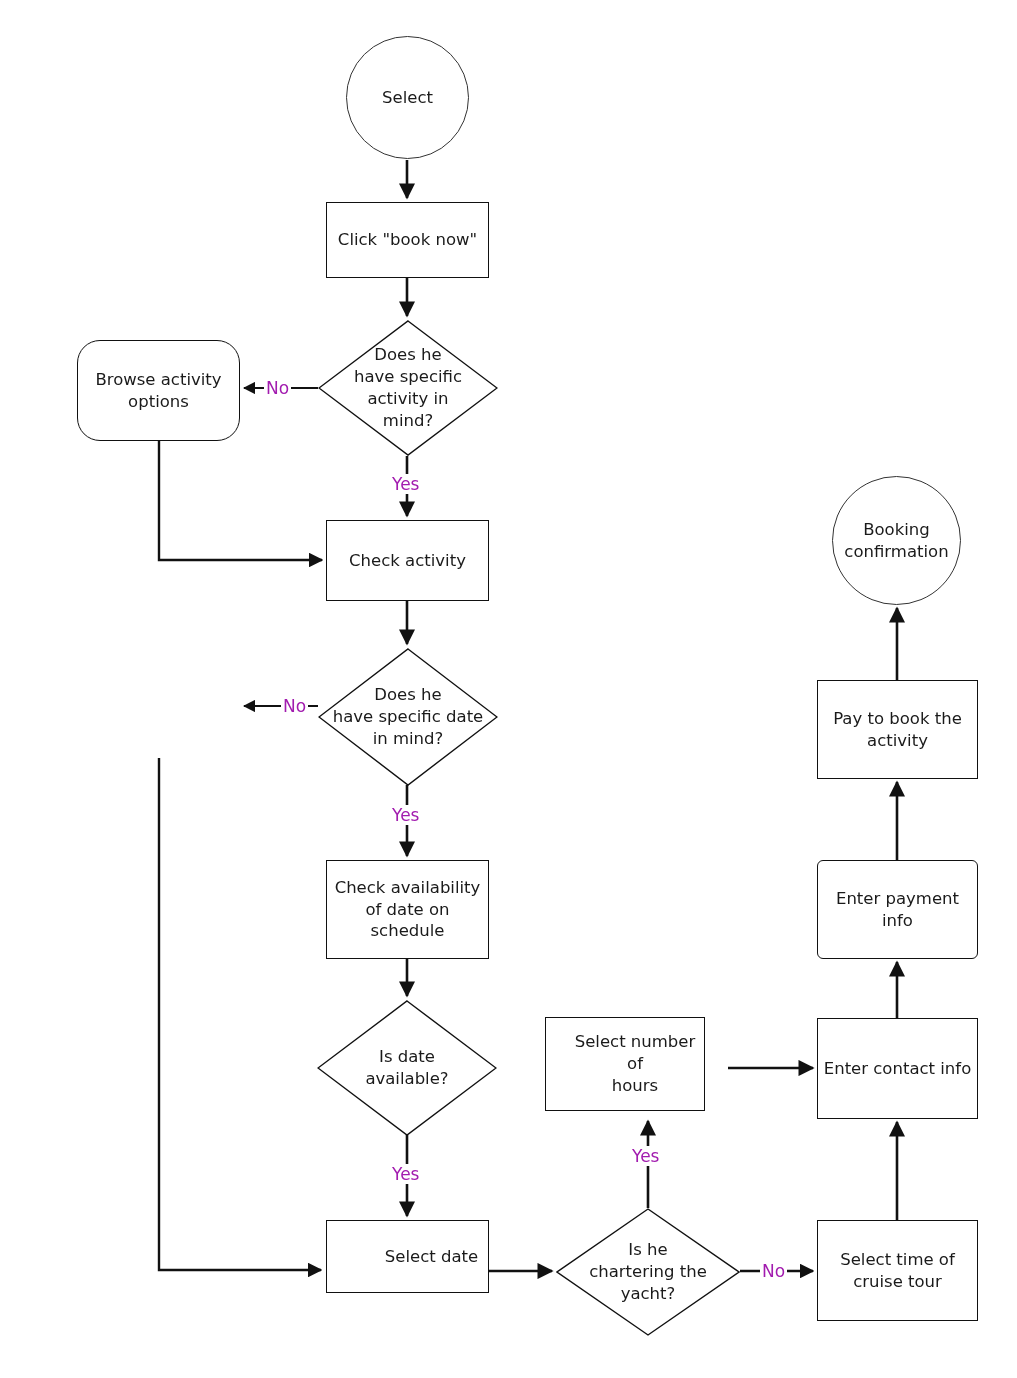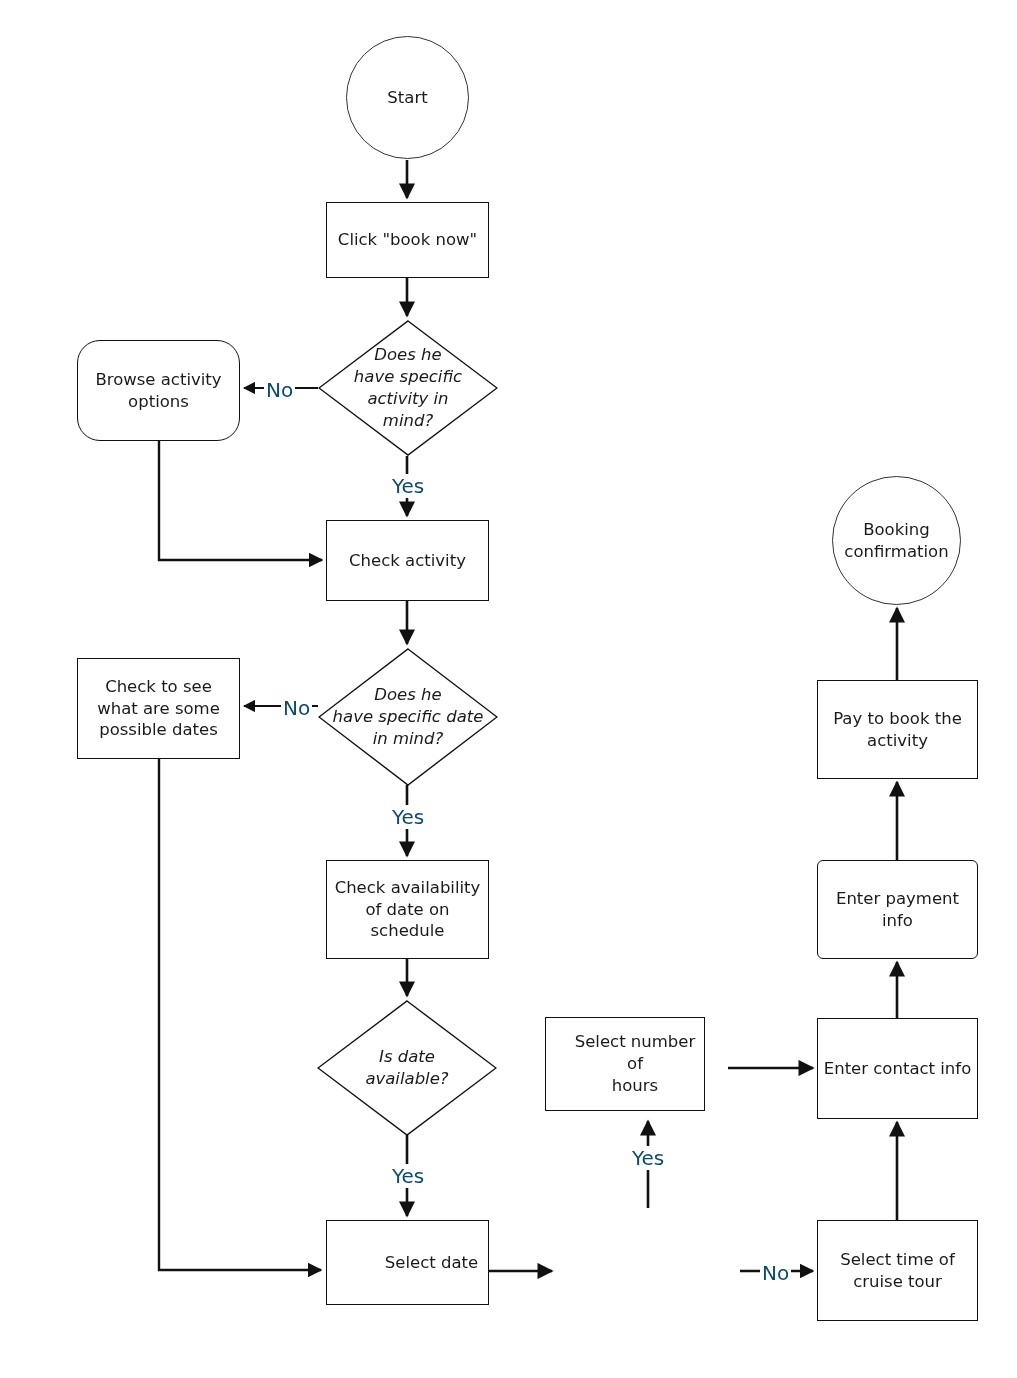--- a/index.html
+++ b/index.html
@@ -40,38 +40,37 @@
     background: #ffffff;
   }
   .node.terminal {
     border: 1.1px solid #333333;
     border-radius: 50%;
     background: #ffffff;
   }
   .node.decision {
     background: transparent;
     border: none;
-    font-style: italic;
   }
   .diamond-shape {
     position: absolute;
     left: 0; top: 0;
     width: 100%;
     height: 100%;
     z-index: 0;
   }
   .node.decision .label {
     position: relative;
     z-index: 1;
     padding: 0 6px;
   }
   .edge-label {
     position: absolute;
-    font-size: 20px;
-    color: #0c4a6e;
+    font-size: 17px;
+    color: #a21caf;
     background: #ffffff;
     padding: 0 2px;
     z-index: 4;
     white-space: nowrap;
   }
   .label {
     display: block;
     white-space: pre-line;
   }
 </style>
@@ -120,21 +119,21 @@
     <path d="M 897,1220 L 897,1122" stroke="#111111" stroke-width="2.6" fill="none" marker-end="url(#arrow)"></path>
 
     <path d="M 897,1018 L 897,962" stroke="#111111" stroke-width="2.6" fill="none" marker-end="url(#arrow)"></path>
 
     <path d="M 897,860 L 897,782" stroke="#111111" stroke-width="2.6" fill="none" marker-end="url(#arrow)"></path>
 
     <path d="M 897,680 L 897,608" stroke="#111111" stroke-width="2.6" fill="none" marker-end="url(#arrow)"></path>
   </svg>
 
   <div class="node terminal" style="left:346px; top:36px; width:123px; height:123px;">
-    <span class="label">Start</span>
+    <span class="label">Select</span>
   </div>
 
   <div class="node process" style="left:326px; top:202px; width:163px; height:76px;">
     <span class="label">Click "book now"</span>
   </div>
 
   <div class="node decision" style="left:318px; top:320px; width:180px; height:136px;">
     <svg class="diamond-shape" viewBox="0 0 180 136" preserveAspectRatio="none">
       <polygon points="90,1 179,68 90,135 1,68" fill="#ffffff" stroke="#111111" stroke-width="1.4"></polygon>
     </svg>
@@ -155,44 +154,47 @@
 
   <div class="node decision" style="left:318px; top:648px; width:180px; height:138px;">
     <svg class="diamond-shape" viewBox="0 0 180 138" preserveAspectRatio="none">
       <polygon points="90,1 179,69 90,137 1,69" fill="#ffffff" stroke="#111111" stroke-width="1.4"></polygon>
     </svg>
     <span class="label">Does he
 have specific date
 in mind?</span>
   </div>
 
-  <div class="node process" style="left:77px; top:658px; width:163px; height:101px;">
-    <span class="label">Check to see
-what are some
-possible dates</span>
-  </div>
 
   <div class="node decision" style="left:317px; top:1000px; width:180px; height:136px;">
     <svg class="diamond-shape" viewBox="0 0 180 136" preserveAspectRatio="none">
       <polygon points="90,1 179,68 90,135 1,68" fill="#ffffff" stroke="#111111" stroke-width="1.4"></polygon>
     </svg>
     <span class="label">Is date
 available?</span>
   </div>
 
   <div class="node process" style="left:326px; top:860px; width:163px; height:99px;">
     <span class="label">Check availability
 of date on
 schedule</span>
   </div>
 
-  <div class="node process" style="left:326px; top:1220px; width:163px; height:85px;padding-left:48px;">
+  <div class="node process" style="left:326px; top:1220px; width:163px; height:73px;padding-left:48px;">
     <span class="label">Select date</span>
   </div>
 
+  <div class="node decision" style="left:556px; top:1208px; width:184px; height:128px;">
+    <svg class="diamond-shape" viewBox="0 0 184 128" preserveAspectRatio="none">
+      <polygon points="92,1 183,64 92,127 1,64" fill="#ffffff" stroke="#111111" stroke-width="1.4"></polygon>
+    </svg>
+    <span class="label">Is he
+chartering the
+yacht?</span>
+  </div>
 
   <div class="node process" style="left:545px; top:1017px; width:160px; height:94px;padding-left:20px;">
     <span class="label">Select number of
 hours</span>
   </div>
 
   <div class="node process" style="left:817px; top:1220px; width:161px; height:101px;">
     <span class="label">Select time of
 cruise tour</span>
   </div>

